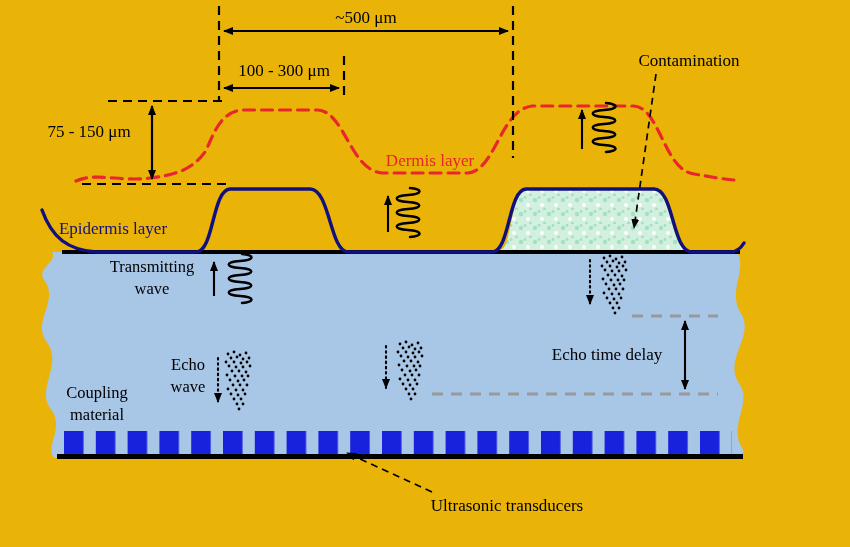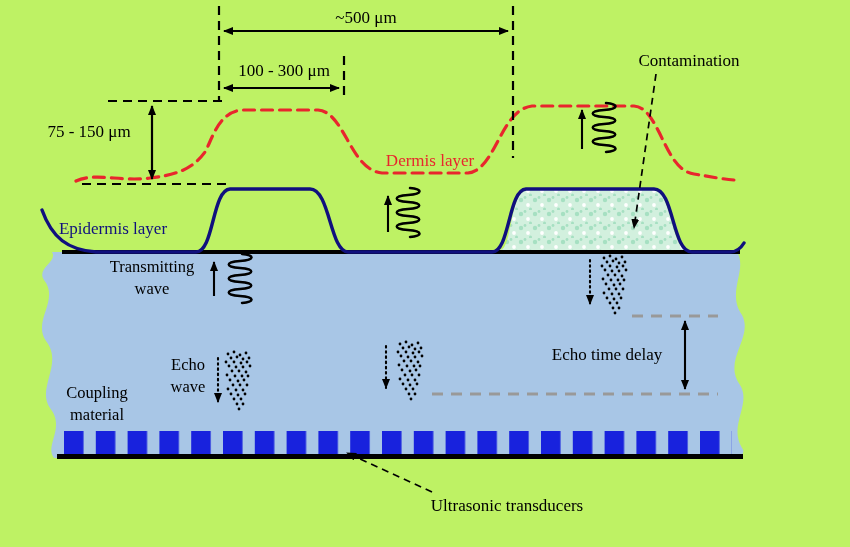--- a/index.html
+++ b/index.html
@@ -1,16 +1,16 @@
 <!DOCTYPE html>
 <html style="--c-ink: #000000; --c-dermis: #e8262d; --c-epidermis: #10107e; --c-coupling: #a8c6e6; --c-transducer: #1822dd; --c-contamination_bg: #d2f0de; --c-contamination_dot: #a6e0c2; --c-reference_gray: #999999;"><head>
 <meta charset="utf-8">
 <style>
   html,body{margin:0;padding:0;background:#fff;}
-  .figure{position:relative;width:850px;height:547px;background:#bef264;overflow:hidden;
+  .figure{position:relative;width:850px;height:547px;background:#eab308;overflow:hidden;
           font-family:"Liberation Serif","DejaVu Serif",serif;}
   svg{display:block;}
   .lbl{font-family:"Liberation Serif","DejaVu Serif",serif;font-size:17px;fill:var(--c-ink,#000);}
   .lbl-sm{font-size:16.5px;}
   .lbl-dermis{fill:var(--c-dermis,#e8262d);}
   .lbl-epi{fill:var(--c-epidermis,#10107e);}
   .dash-black{stroke:var(--c-ink,#000);stroke-width:2.2;stroke-dasharray:9 6;fill:none;}
   .dim-line{stroke:var(--c-ink,#000);stroke-width:2.2;fill:none;}
   .dermis-curve{stroke:var(--c-dermis,#e8262d);stroke-width:3.2;fill:none;stroke-dasharray:11 7;stroke-linecap:round;}
   .epi-curve{stroke:var(--c-epidermis,#10107e);stroke-width:3.4;fill:none;stroke-linecap:round;}

